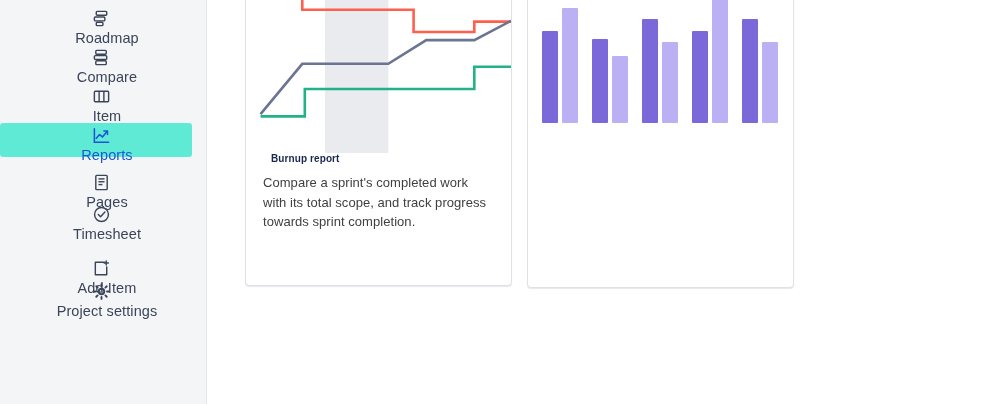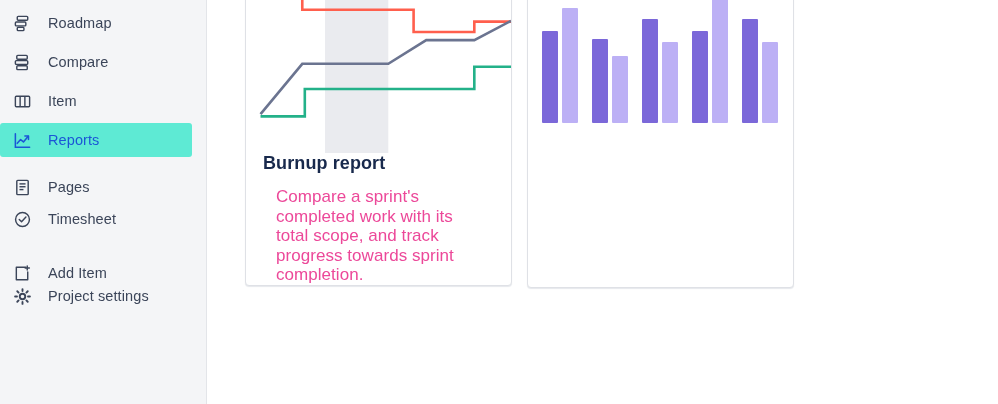--- a/index.html
+++ b/index.html
@@ -29,20 +29,21 @@
     position: absolute;
     left: 0;
     width: 192px;
     height: 34px;
     display: flex;
     align-items: center;
     box-sizing: border-box;
     padding-left: 8px;
     border-radius: 3px;
     cursor: pointer;
+    flex-direction: column;
   }
   .nav-item.selected {
     background: #5eead4;
   }
   .nav-icon {
     width: 24px;
     height: 24px;
     display: flex;
     align-items: center;
     justify-content: center;
@@ -94,31 +95,31 @@
   .card-thumb {
     position: relative;
     width: 100%;
     height: 178px;
     box-sizing: border-box;
   }
   .card-body {
     padding: 0 17px;
   }
   .card-title {
-    font-size: 18px;
+    font-size: 10px;
     font-weight: bold;
     color: #18294C;
-    margin: 0 0 9px 0;
+    margin: 0 0 9px 8px;
     letter-spacing: 0.1px;
   }
   .card-desc {
-    font-size: 17px;
-    color: #ec4899;
+    font-size: 13px;
+    color: #404040;
     line-height: 19.5px;
-    margin: 13px;
+    margin: 0;
     letter-spacing: 0.05px;
   }
 
   
   .bars-wrap {
     position: absolute;
     left: 0; top: 0;
     width: 100%;
     height: 100%;
   }

